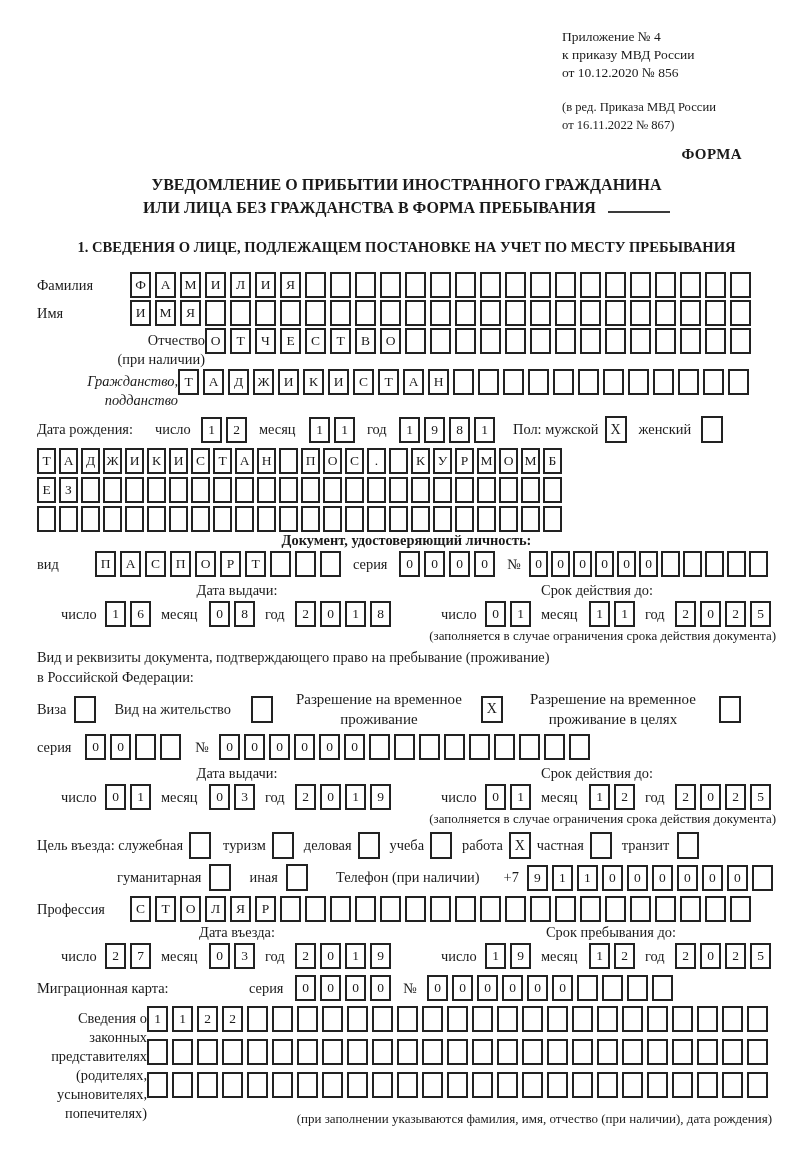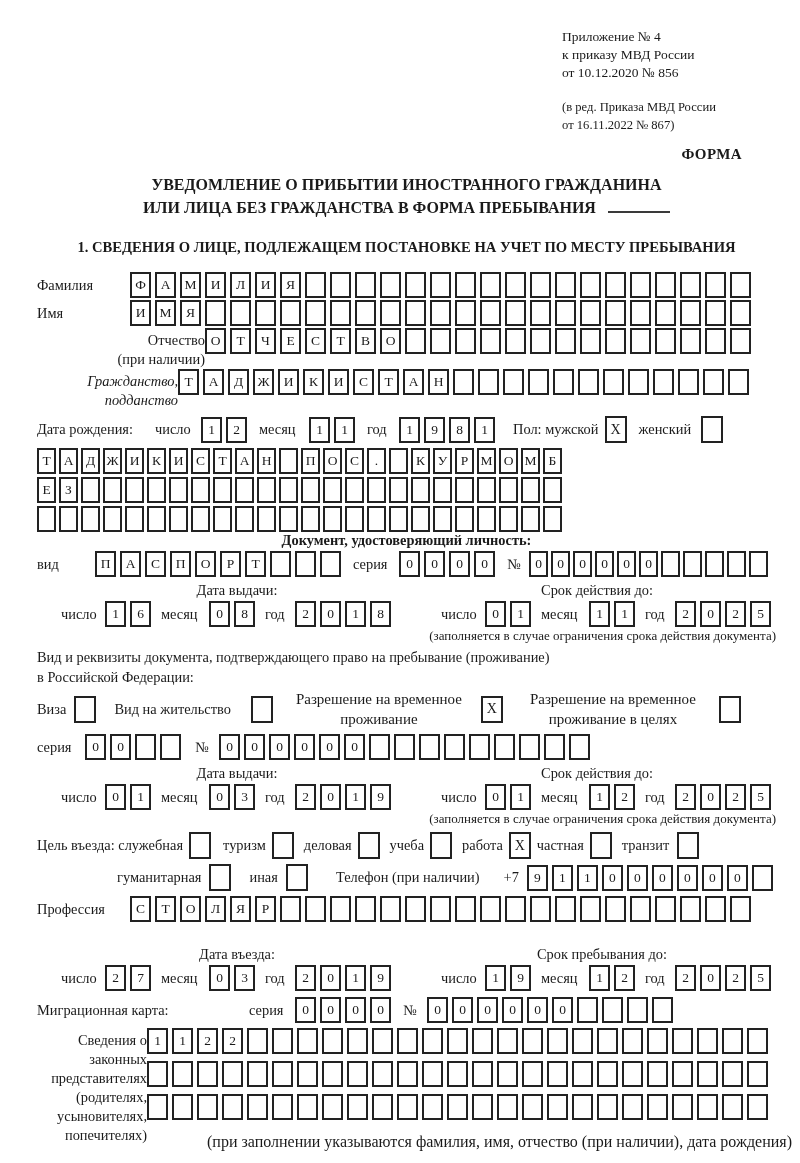--- a/index.html
+++ b/index.html
@@ -26,21 +26,21 @@
     display:inline-flex;align-items:center;justify-content:center;font-size:13.5px;flex:0 0 auto;background:#fff;}
   .grp.tight .cell{width:19px;margin-right:3px;}
   .chk{width:22px;height:27px;border:2px solid #222;box-sizing:border-box;display:inline-flex;
     align-items:center;justify-content:center;font-size:14px;flex:0 0 auto;background:#fff;}
   .block{display:flex;align-items:flex-start;text-align:right;}
   .blabels{flex:0 0 auto;padding-top:3px;}
   .blabels .lbl{display:block;line-height:19px;}
   .brows{display:flex;flex-direction:column;row-gap:3px;}
   .mlab{font-size:15px;line-height:20px;text-align:center;flex:0 0 auto;}
   .sp{flex:0 0 auto;}
-  .bnote{font-size:16px;margin-top:6px;white-space:nowrap;}
+  .bnote{font-size:13px;margin-top:6px;white-space:nowrap;}
 </style>
 </head>
 <body>
 
 <div class="page">
   <div class="hdr">
     <div>Приложение № 4</div>
     <div>к приказу МВД России</div>
     <div>от 10.12.2020 № 856</div>
     <div class="sub gap">(в ред. Приказа МВД России</div>
@@ -522,21 +522,21 @@
           <span class="cell"></span>
           <span class="cell"></span>
           <span class="cell"></span>
           <span class="cell"></span>
           <span class="cell"></span>
           <span class="cell"></span>
           <span class="cell"></span>
           <span class="cell"></span>
         </span>
       </div>
-      <div class="line" style="margin-top: 24px;">
+      <div class="line" style="margin-top: 2px; justify-content: space-between;">
         <span class="lbl ctr" style="width: 400px;">Дата въезда:</span>
         <span class="lbl ctr" style="width: 330px;">Срок пребывания до:</span>
       </div>
       <div class="line" style="margin-top: 2px;">
         <span class="sp" style="width: 24px;"></span>
         <span class="lbl" style="width: 44px;">число</span>
         <span class="grp">
           <span class="cell">2</span>
           <span class="cell">7</span>
         </span>

